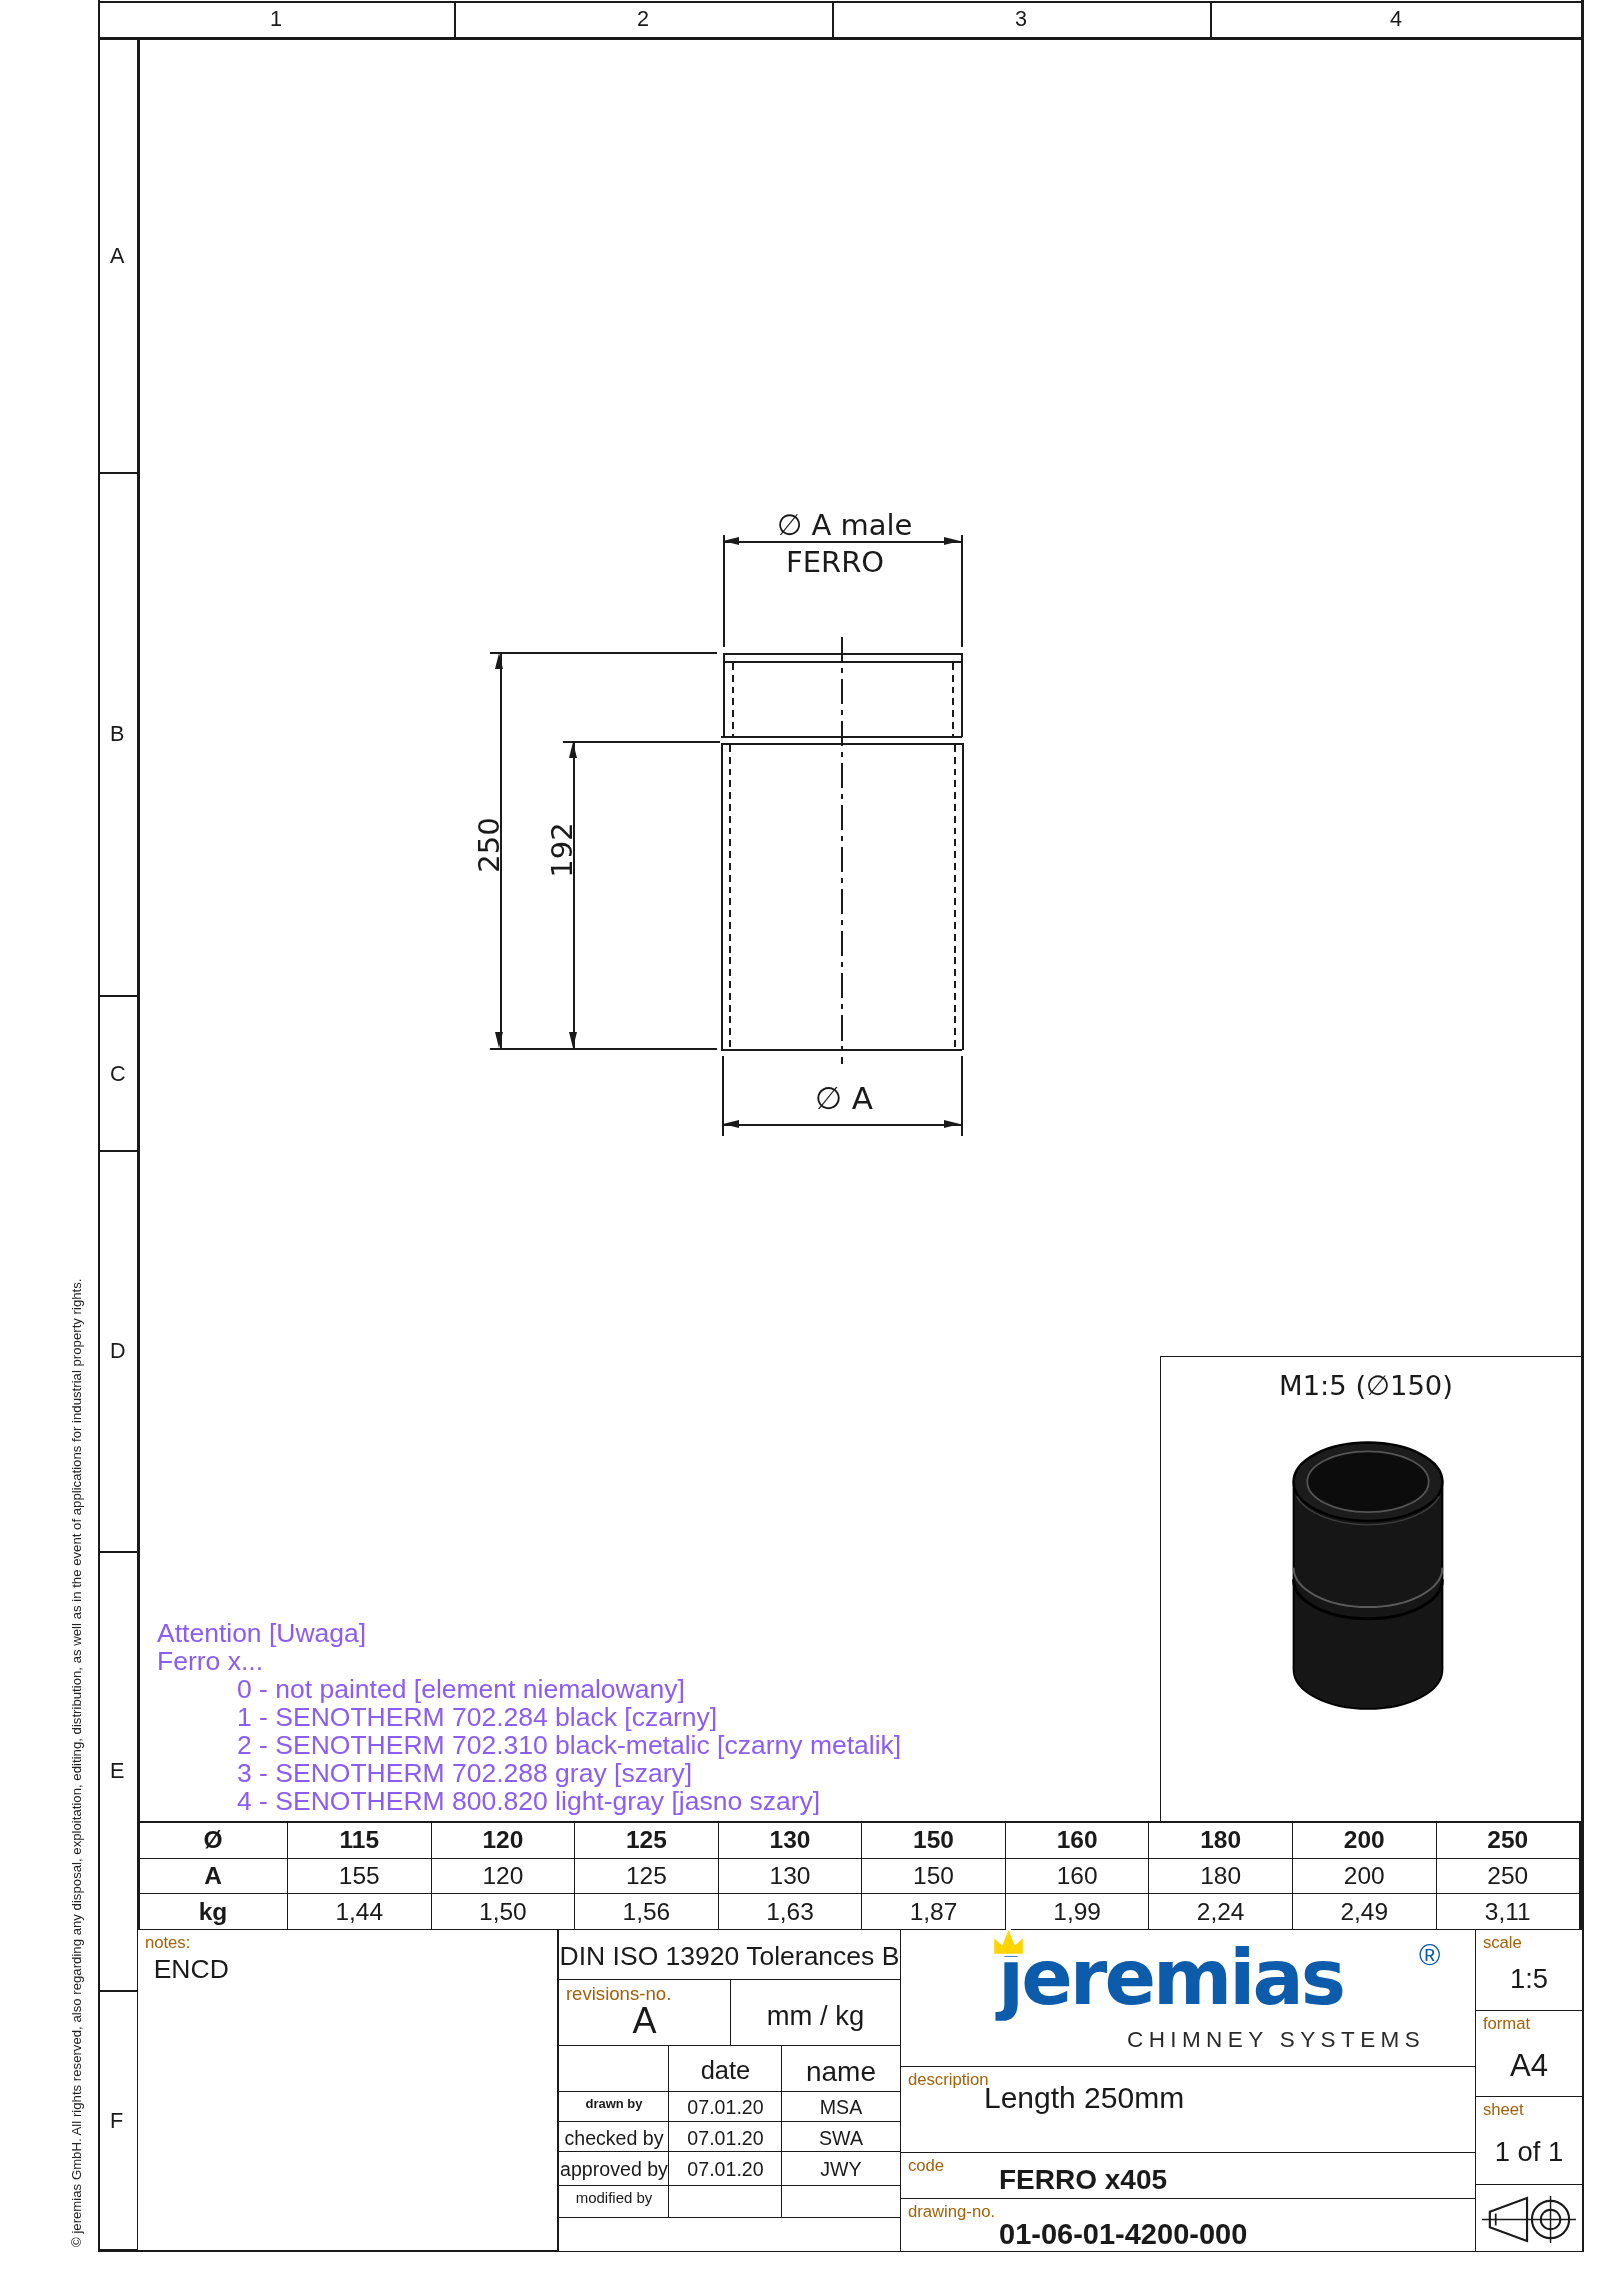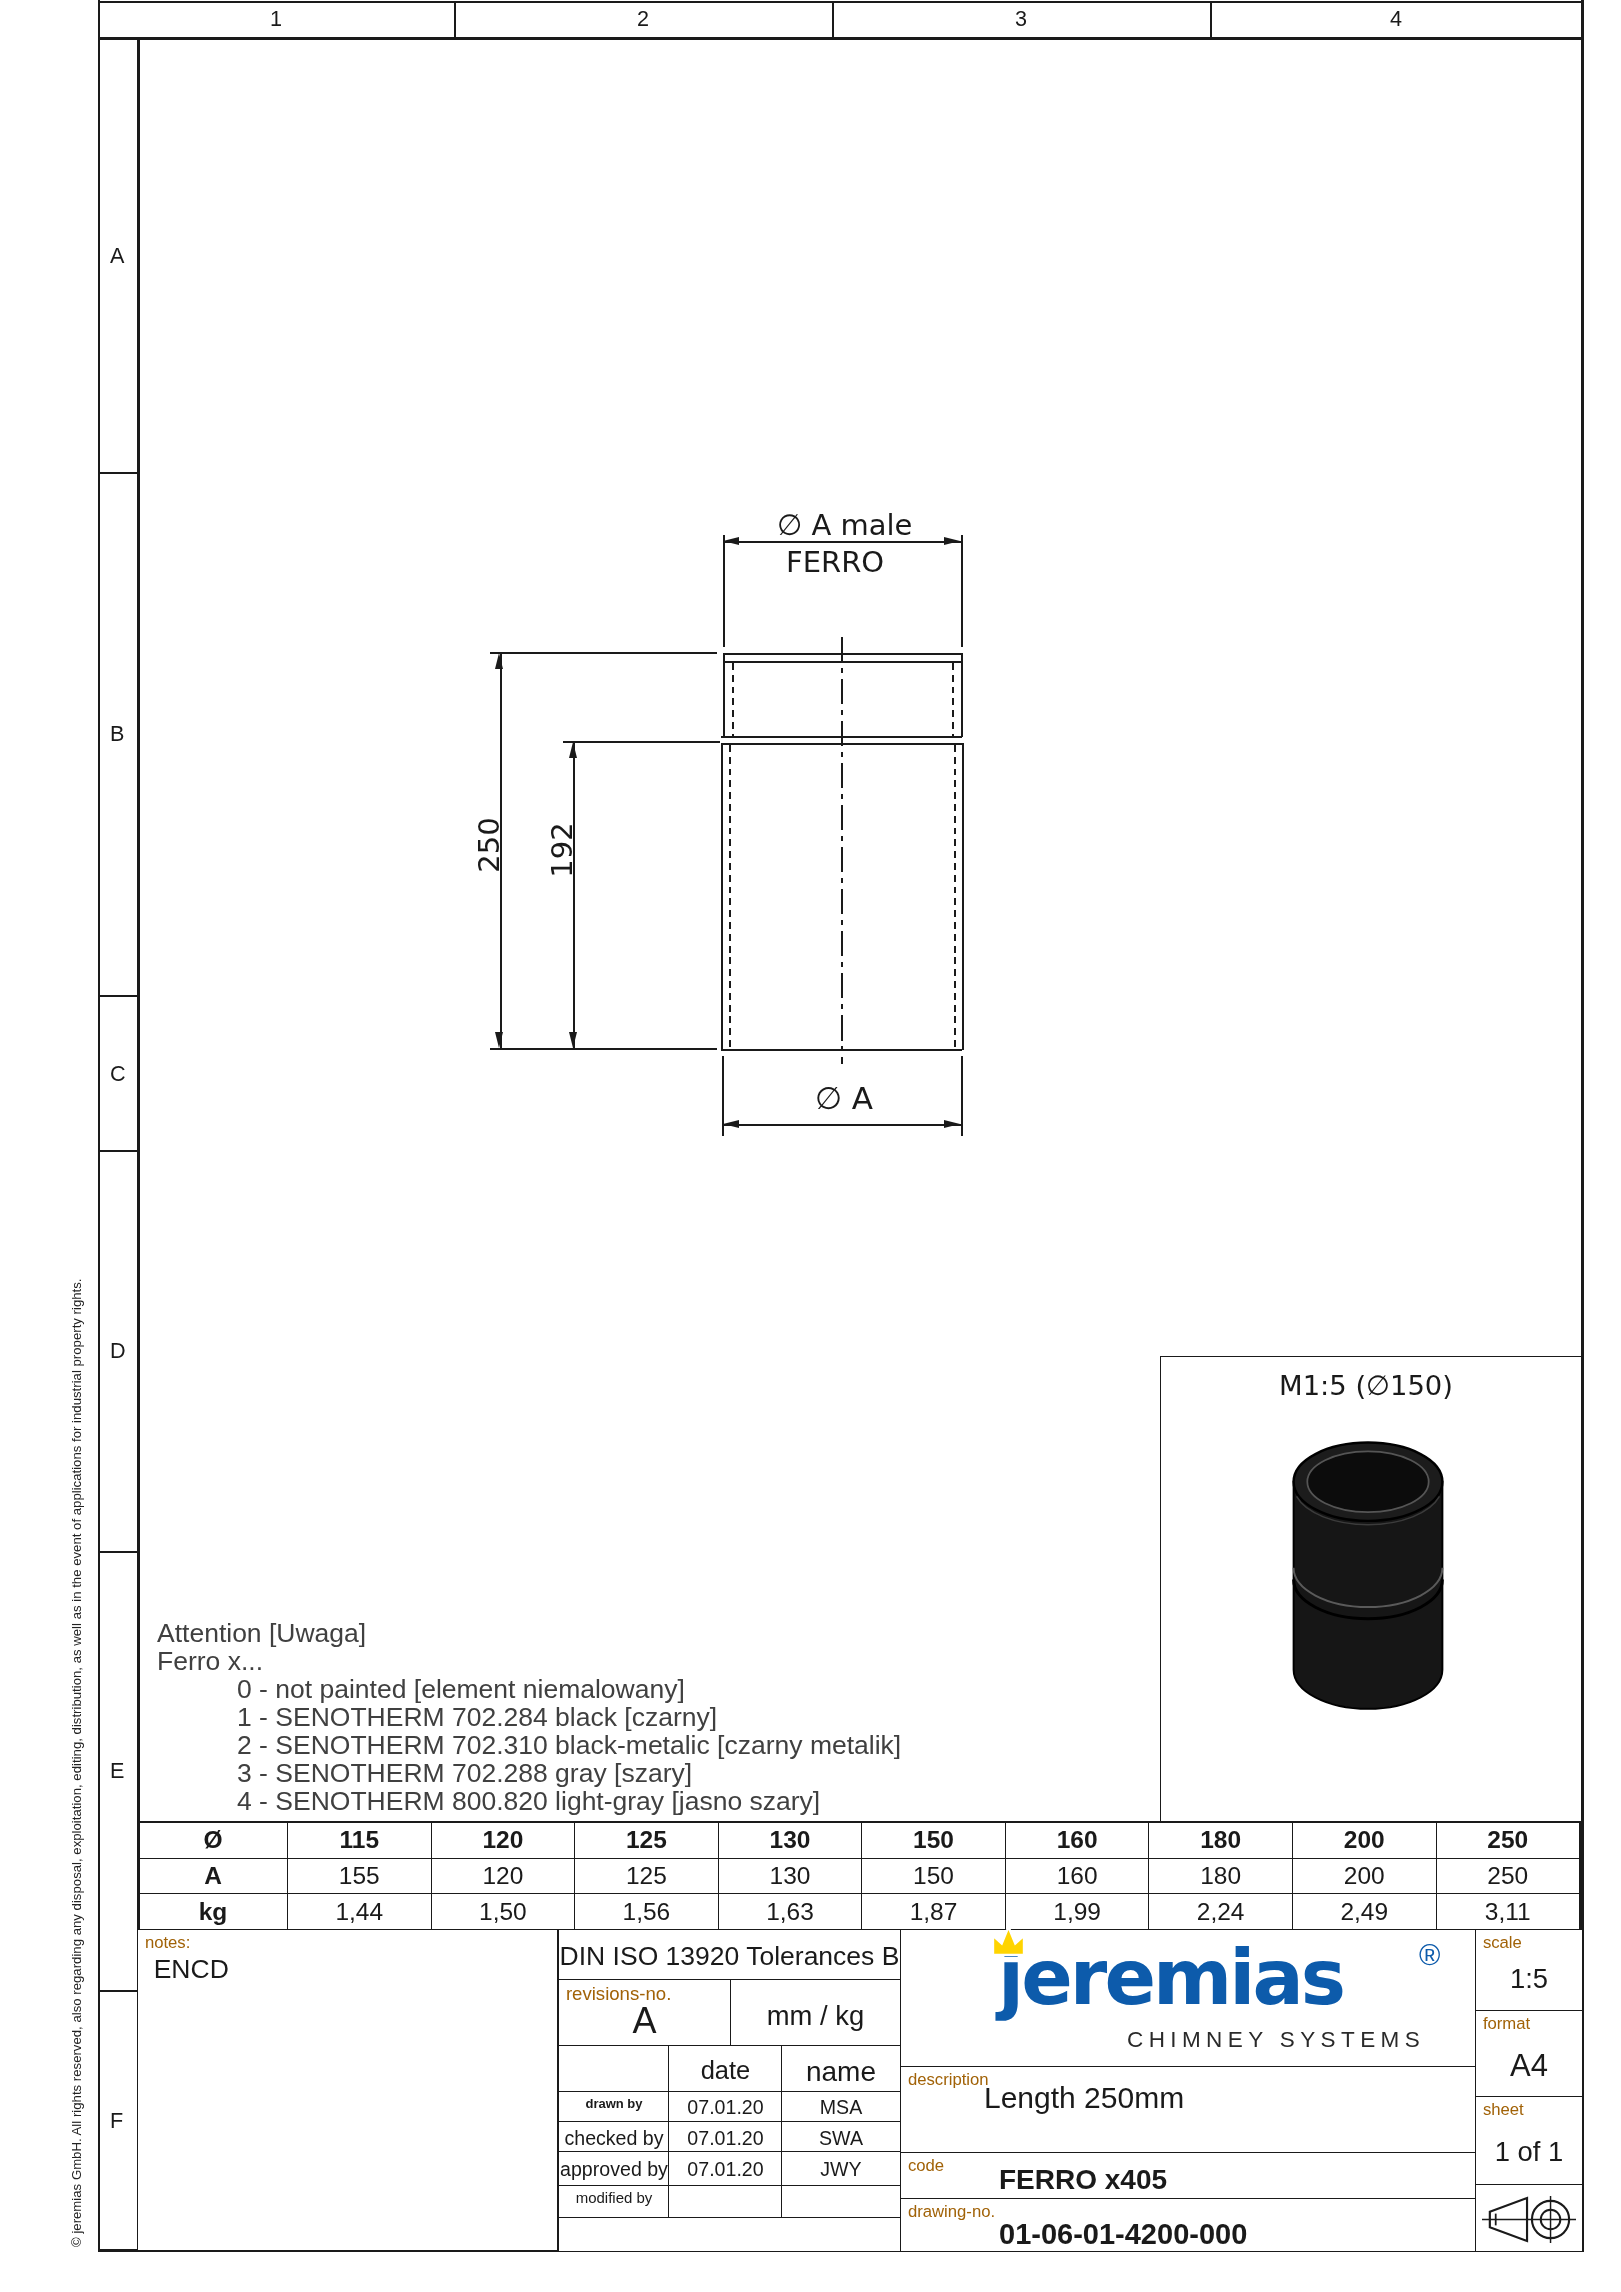--- a/index.html
+++ b/index.html
@@ -31,21 +31,21 @@
   .cell-label{position:absolute;top:2.9px;left:6.9px;font-size:16.7px;color:#a16207;}
   .cell-val{position:absolute;left:0;right:0;text-align:center;}
   
   .stable{position:absolute;left:137px;top:1821px;width:1444px;height:110px;border:2.5px solid #1a1a1a;box-sizing:border-box;display:flex;flex-direction:column;}
   .strow{display:flex;flex:1;border-bottom:1.8px solid #1a1a1a;}
   .strow:last-child{border-bottom:none;}
   .stcell{flex:1;border-right:1.8px solid #1a1a1a;display:flex;align-items:center;justify-content:center;font-size:24.5px;}
   .stcell:last-child{border-right:none;}
   .stcell.lab{flex:0 0 148px;font-weight:bold;}
   .strow.bold .stcell{font-weight:bold;}
-  .att{position:absolute;left:157px;top:1619px;font-size:26.5px;line-height:28px;color:#404040;}
+  .att{position:absolute;left:157px;top:1619px;font-size:26.5px;line-height:28px;color:#8b5cf6;}
   .att .ind{padding-left:80px;}
   .logo-word{position:absolute;font-weight:800;color:#0d5bab;letter-spacing:-2.9px;font-size:76px;font-family:"DejaVu Sans","Liberation Sans",sans-serif;}
   .tagline{position:absolute;font-size:22.5px;letter-spacing:5.4px;color:#2a2a2a;white-space:nowrap;}
 </style>
 </head>
 <body>
 
 <div class="page">
 
   <div class="hl" style="left:98px;top:37px;width:1486px;height:2.9px;"></div>

